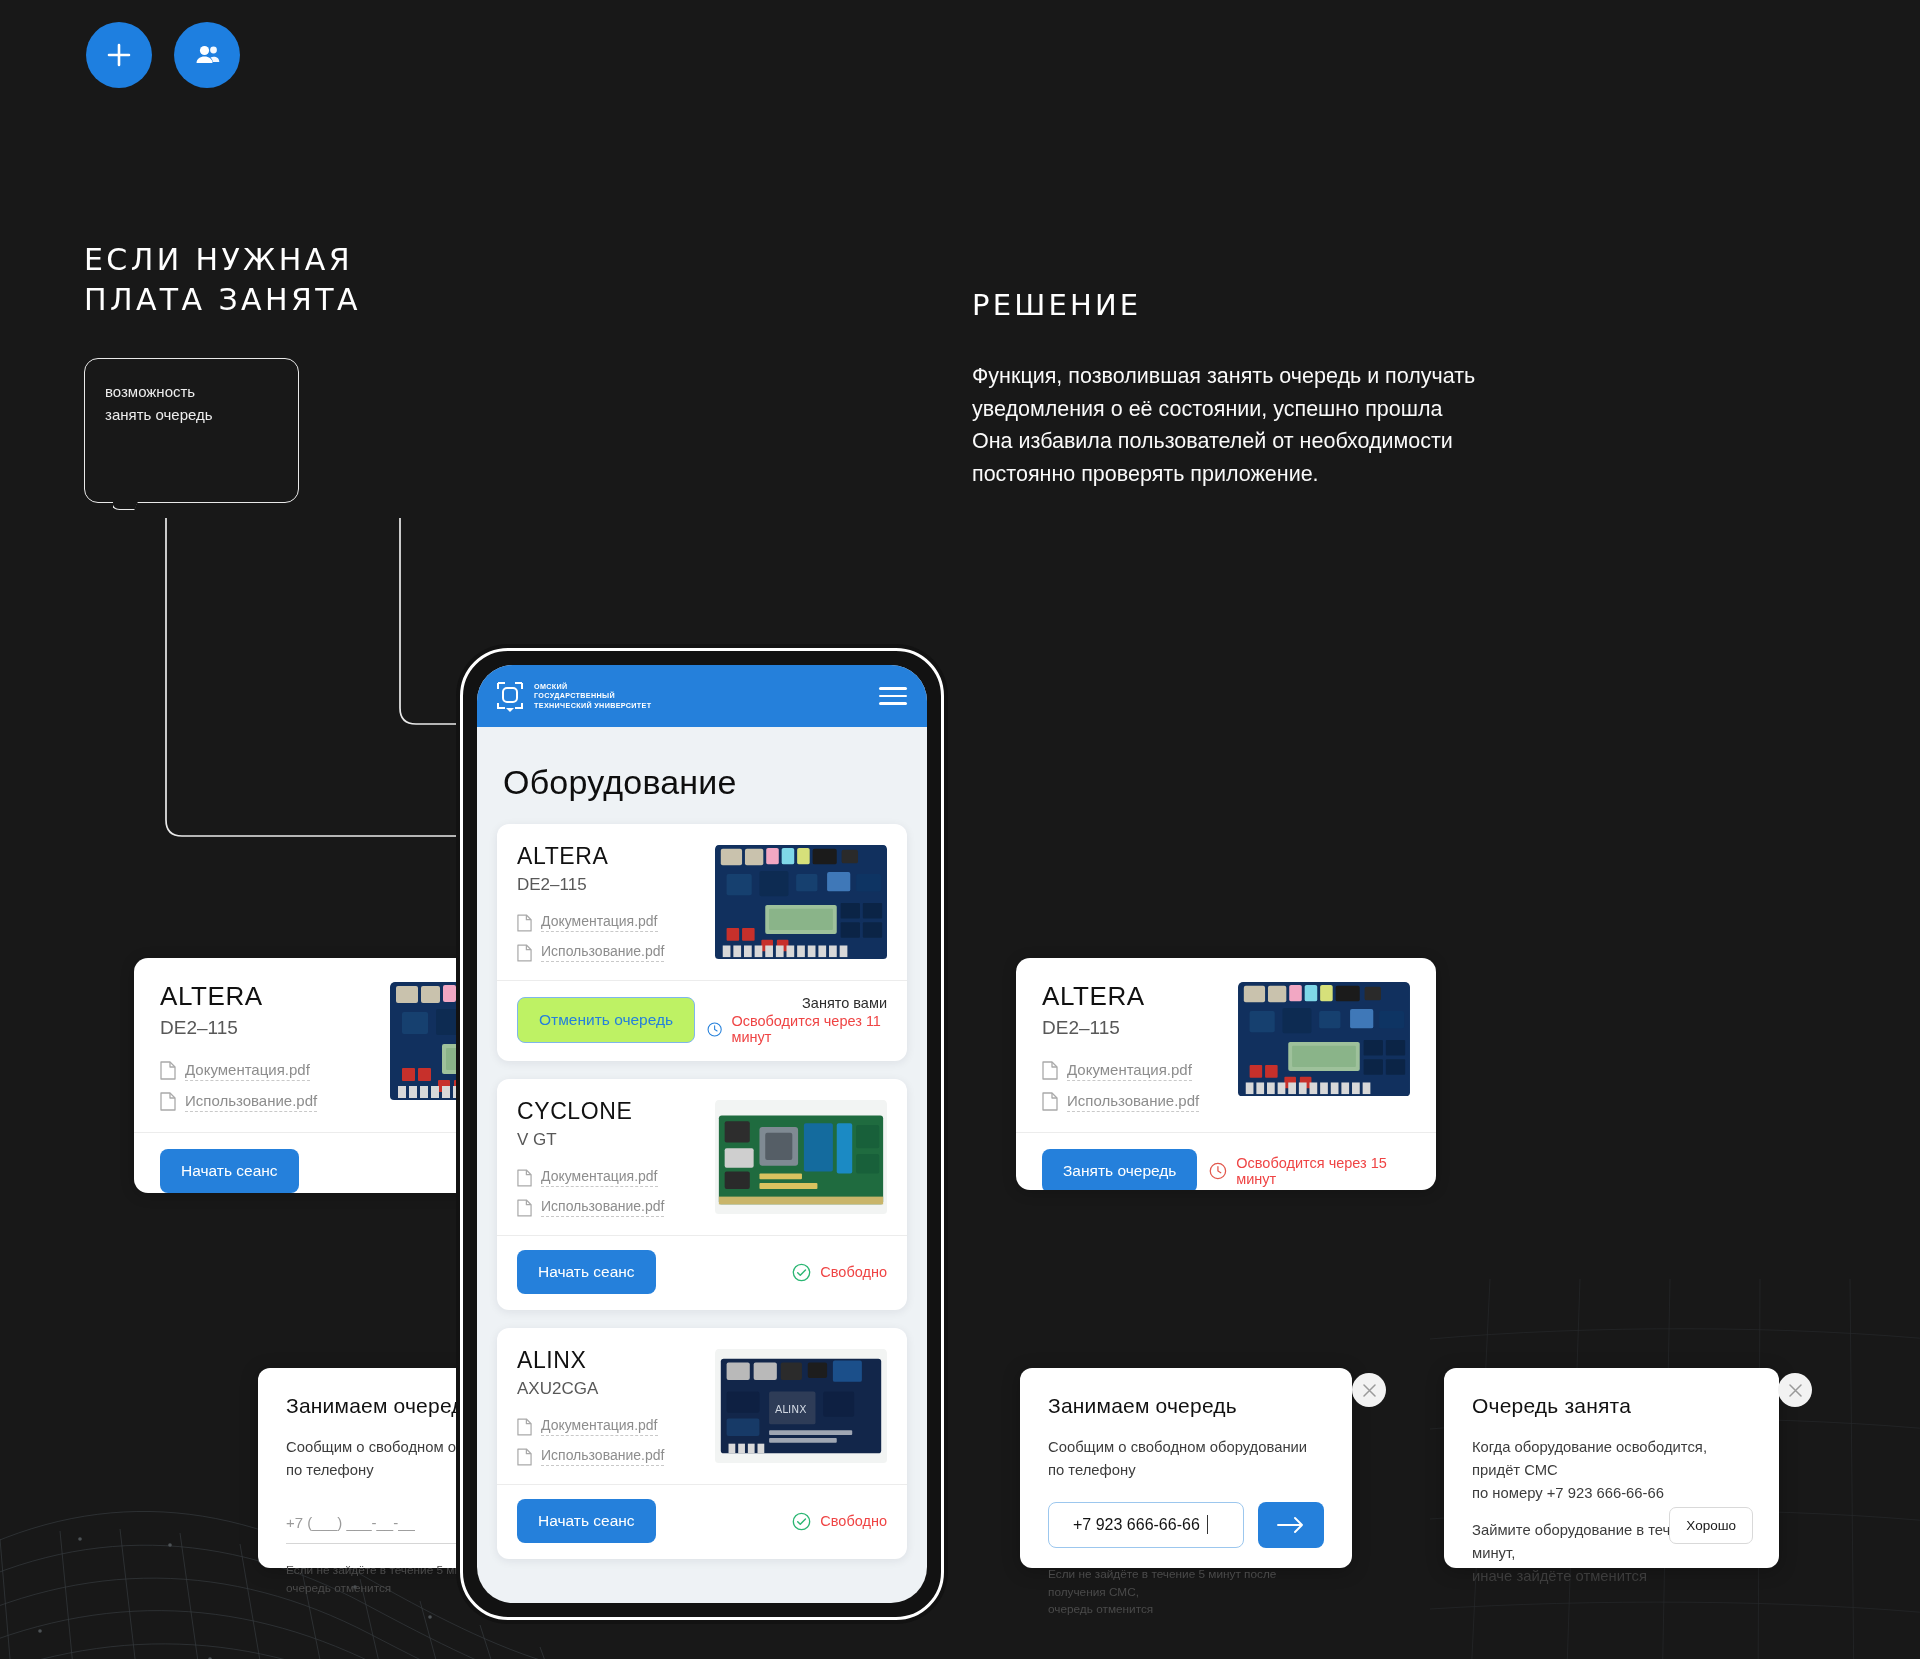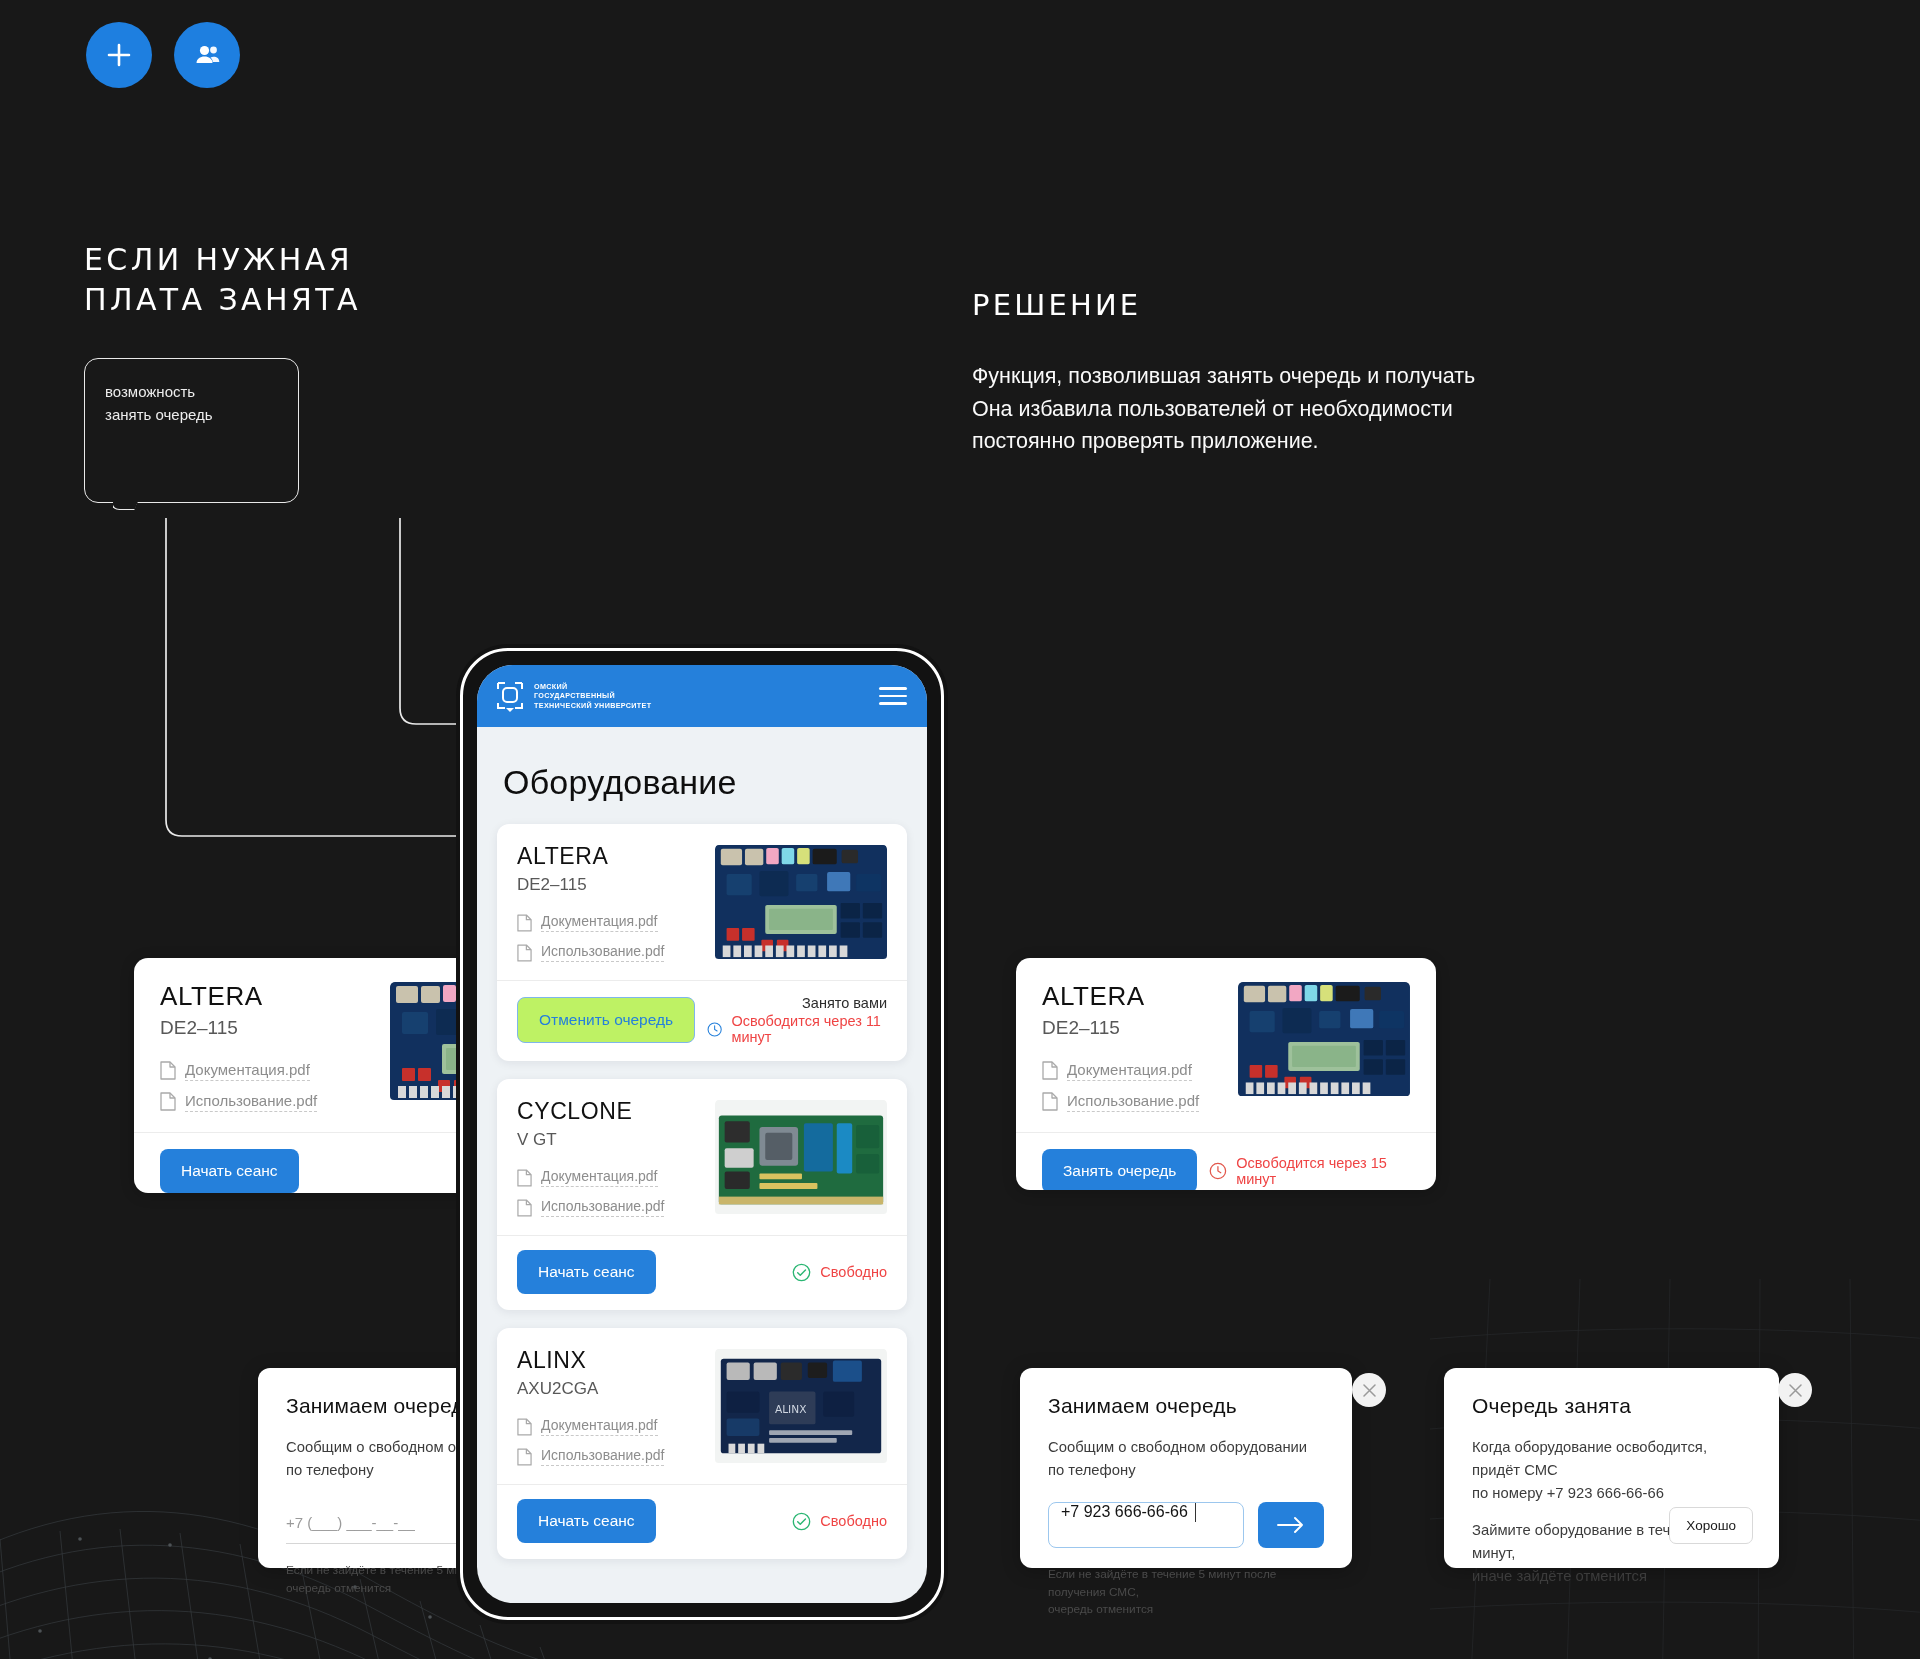--- a/index.html
+++ b/index.html
@@ -117,21 +117,21 @@
   .dialog {
     position: absolute; background: #fff; border-radius: 12px; padding: 26px 28px 26px 28px;
     box-shadow: 0 3px 18px rgba(0,0,0,.25);
   }
   .dialog-title { font-size: 21px; color: #111; letter-spacing: .2px; }
   .dialog-text { font-size: 14.8px; line-height: 1.55; color: #3c3c3c; margin-top: 18px; }
   .dialog-note { font-size: 11.8px; line-height: 1.5; color: #4a4a4a; margin-top: 18px; }
   .phone-input-row { display: flex; align-items: center; gap: 14px; margin-top: 20px; }
   .phone-input {
     flex: 1 1 auto; border: 1.5px solid #9CC7EE; border-radius: 8px; height: 46px;
-    display: flex; padding: 0 12px; font-size: 16px; color: #141414;
+    display: flex; align-items: center; padding: 0 24px; font-size: 16px; color: #141414;
     background: #fff; font-family: inherit;
   }
   .caret { display: inline-block; width: 1.4px; height: 19px; background: #333; margin-left: 7px; }
   .arrow-btn {
     width: 66px; height: 46px; border-radius: 8px; background: #2580DB; border: none;
     display: flex; align-items: center; justify-content: center; cursor: pointer;
   }
   .dialog-placeholder { font-size: 15px; color: #9a9a9a; }
   .input-plain {
     margin-top: 20px; height: 42px; border-bottom: 1.4px solid #d6d6d6; display: flex;
@@ -230,20 +230,21 @@
       <path d="M82 18 L82 320 Q82 336 98 336 L540 336"></path>
       <path d="M316 18 L316 208 Q316 224 332 224 L540 224"></path>
     </g>
   </svg>
 
   <div class="h-right">
     <div class="eyebrow small">РЕШЕНИЕ</div>
   </div>
   <div class="solution-body">
     <p>Функция, позволившая занять очередь и получать</p>
+    <p>уведомления о её состоянии, успешно прошла</p>
     <p>Она избавила пользователей от необходимости</p>
     <p>постоянно проверять приложение.</p>
   </div>
 
   <div class="eq-card" style="left:134px; top:958px; width:460px; height:235px;">
     <div class="eq-body">
       <div class="eq-info">
         <div class="eq-title">ALTERA</div>
         <div class="eq-sub">DE2–115</div>
         <div class="eq-files">

